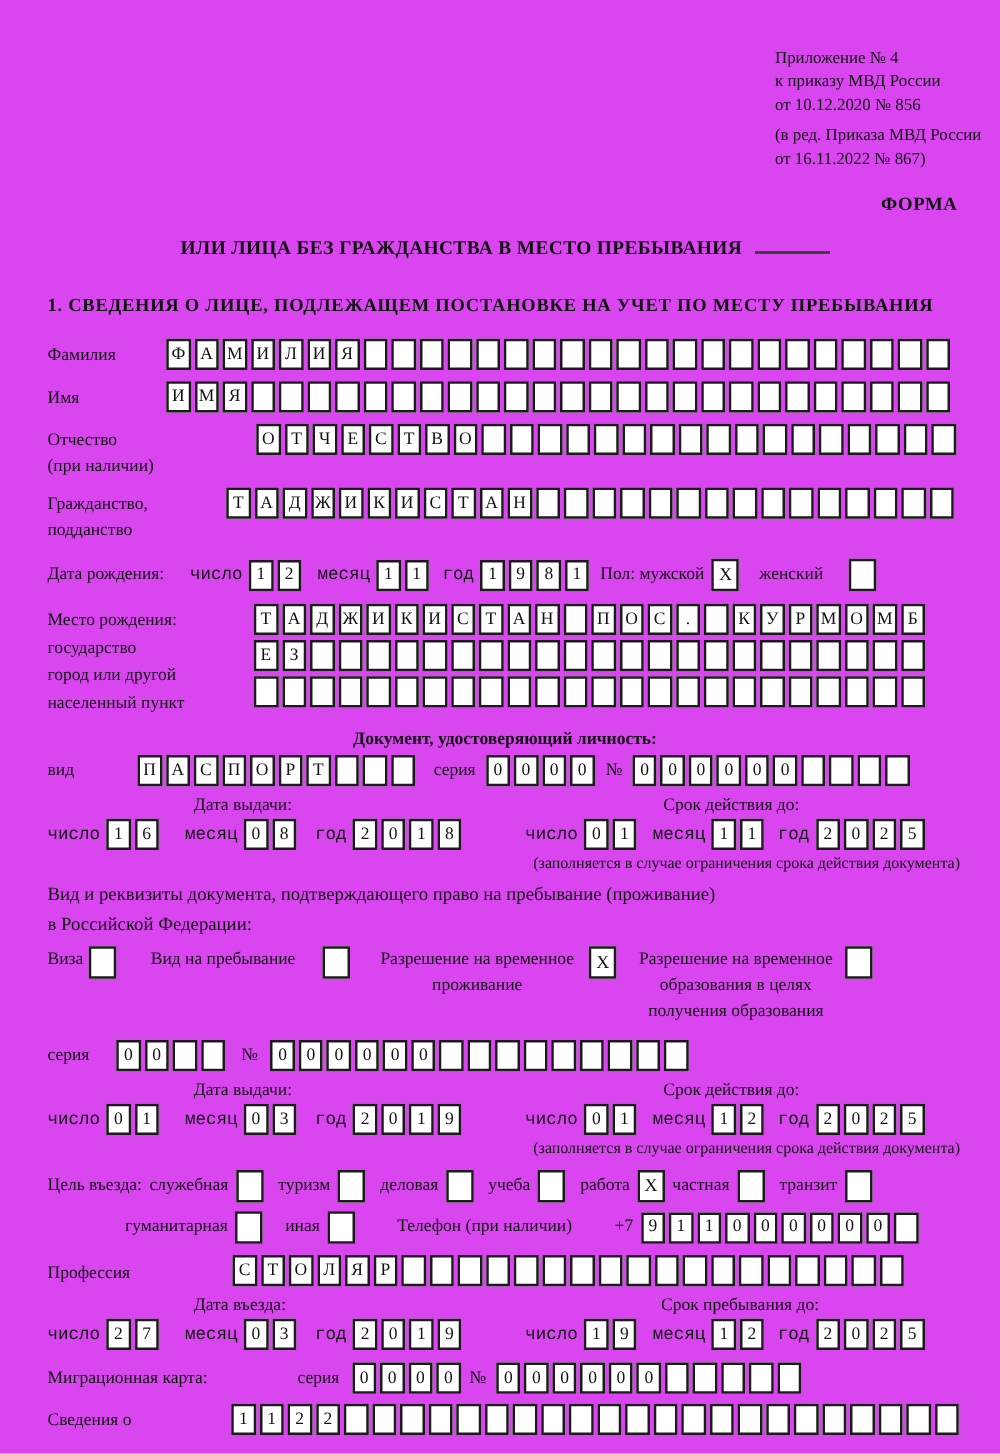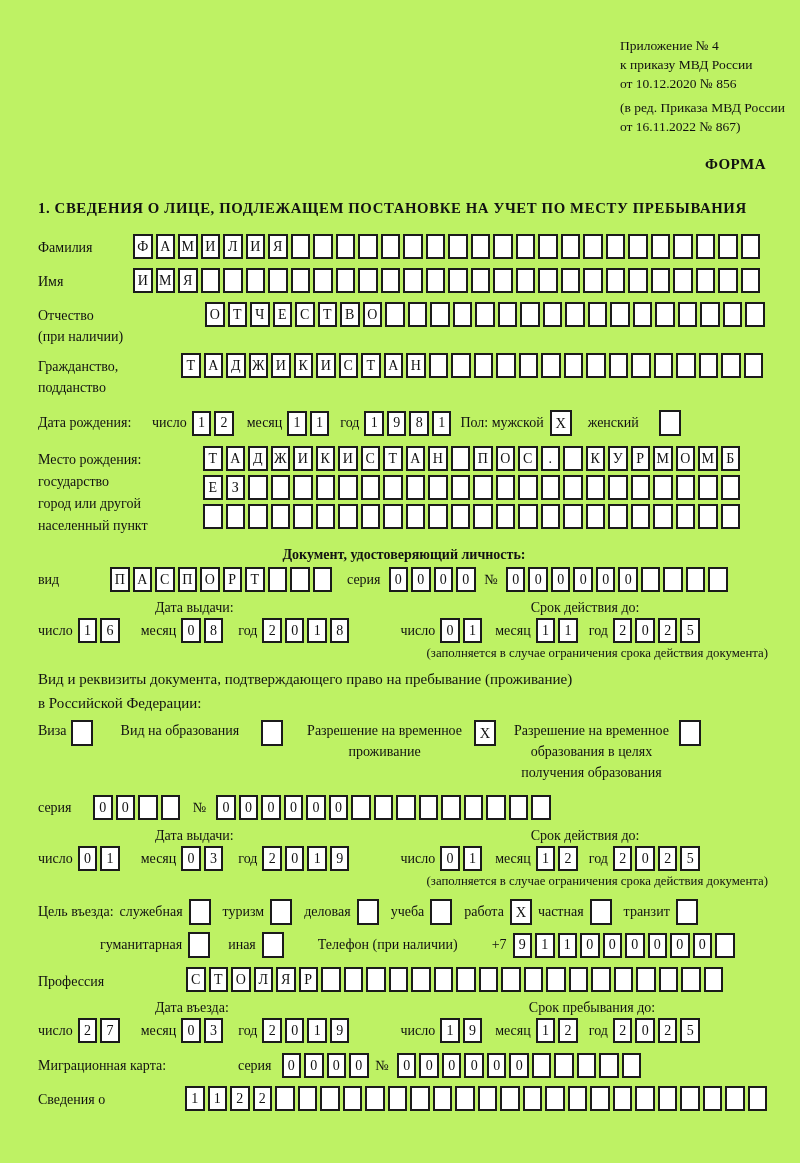--- a/index.html
+++ b/index.html
@@ -1,18 +1,18 @@
 <!DOCTYPE html>
 <html><head>
 <meta charset="utf-8">
 <style>
   * { margin:0; padding:0; box-sizing:border-box; }
   html,body { background:#ffffff; }
   .page {
-    position:relative; width:800px; height:1163px; background:#bef264;
+    position:relative; width:800px; height:1163px; background:#d946ef;
     font-family:"Liberation Serif","DejaVu Serif",serif; color:#111;
     padding:36px 30px 0 38px; overflow:hidden;
   }
   .appendix { margin-left:582px; width:185px; font-size:13.5px; line-height:19px; }
   .appendix .gap { height:5px; }
   .forma { text-align:right; margin:20px 4px 0 0; font-weight:bold; font-size:15px; letter-spacing:.5px; }
   .title { text-align:center; font-weight:bold; font-size:15.5px; line-height:23px; margin-top:14px; letter-spacing:.3px; }
   .blank-line { display:inline-block; width:60px; border-bottom:2.5px solid #333; margin-left:10px; vertical-align:baseline; }
   .section-heading { font-weight:bold; font-size:14.8px; margin-top:27px; letter-spacing:.6px; }
   .frm { font-size:14px; }
@@ -24,21 +24,21 @@
     display:inline-flex; align-items:center; justify-content:center;
     font-size:14px; font-family:"Liberation Serif",serif; background:#fff;
   }
   .cellrows .cells { margin-bottom:4px; }
   .checkbox {
     flex:0 0 auto; display:inline-flex; align-items:center; justify-content:center;
     width:22px; height:26px; border:2px solid #1b1b1b; font-size:14.5px; background:#fff;
   }
   .inline { display:flex; align-items:center; }
   .dg { display:inline-flex; align-items:center; }
-  .dg .dlbl { margin-right:5px; }
+  .dg .dlbl { margin-right:5px;font-family:Liberation Mono, monospace; }
   .doc-heading { text-align:center; font-weight:bold; font-size:14px; margin-top:10px; }
   .date-heads { display:flex; font-size:14px; margin-top:8px; }
   .date-line { display:flex; align-items:center; margin-top:2px; }
   .note-right { text-align:right; font-size:12.8px; margin-top:3px; padding-right:2px; }
   .res-line { font-size:15px; margin-top:8px; line-height:21px; }
   .options-row { display:flex; align-items:flex-start; margin-top:6px; }
   .opt { display:flex; align-items:flex-start; }
   .opt .olbl { line-height:21px; }
   .opt .olbl.center { text-align:center; }
   .purpose-row { display:flex; align-items:center; margin-top:10px; flex-wrap:nowrap; }
@@ -55,20 +55,21 @@
     <div>к приказу МВД России</div>
     <div>от 10.12.2020 № 856</div>
     <div class="gap"></div>
     <div>(в ред. Приказа МВД России</div>
     <div>от 16.11.2022 № 867)</div>
   </div>
 
   <div class="forma">ФОРМА</div>
 
   <div class="title">
+    <div><span>ИЛИ ЛИЦА БЕЗ ГРАЖДАНСТВА В МЕСТО ПРЕБЫВАНИЯ</span><span class="blank-line"></span></div>
   </div>
 
   <div class="section-heading">1. СВЕДЕНИЯ О ЛИЦЕ, ПОДЛЕЖАЩЕМ ПОСТАНОВКЕ НА УЧЕТ ПО МЕСТУ ПРЕБЫВАНИЯ</div>
 
   <div class="frm">
 
     <div class="row" style="margin-top:17px;">
       <div class="lblcol" style="width:95px;">Фамилия</div>
       <span class="cells">
           <span class="cell">Ф</span>
@@ -419,21 +420,21 @@
 
     <div class="res-line">Вид и реквизиты документа, подтверждающего право на пребывание (проживание)</div>
     <div class="res-line" style="margin-top:3px;">в Российской Федерации:</div>
 
     <div class="options-row">
       <span class="opt">
         <span class="olbl">Виза</span>
         <span class="checkbox" style="margin-left:4px;"></span>
       </span>
       <span class="opt" style="margin-left:28px;">
-        <span class="olbl">Вид на образования</span>
+        <span class="olbl">Вид на пребывание</span>
         <span class="checkbox" style="margin-left:22px;"></span>
       </span>
       <span class="opt" style="margin-left:24px;">
         <span class="olbl center">
           <div>Разрешение на временное</div>
           <div>проживание</div>
         </span>
         <span class="checkbox" style="margin-left:12px;">X</span>
       </span>
       <span class="opt" style="margin-left:18px;">

